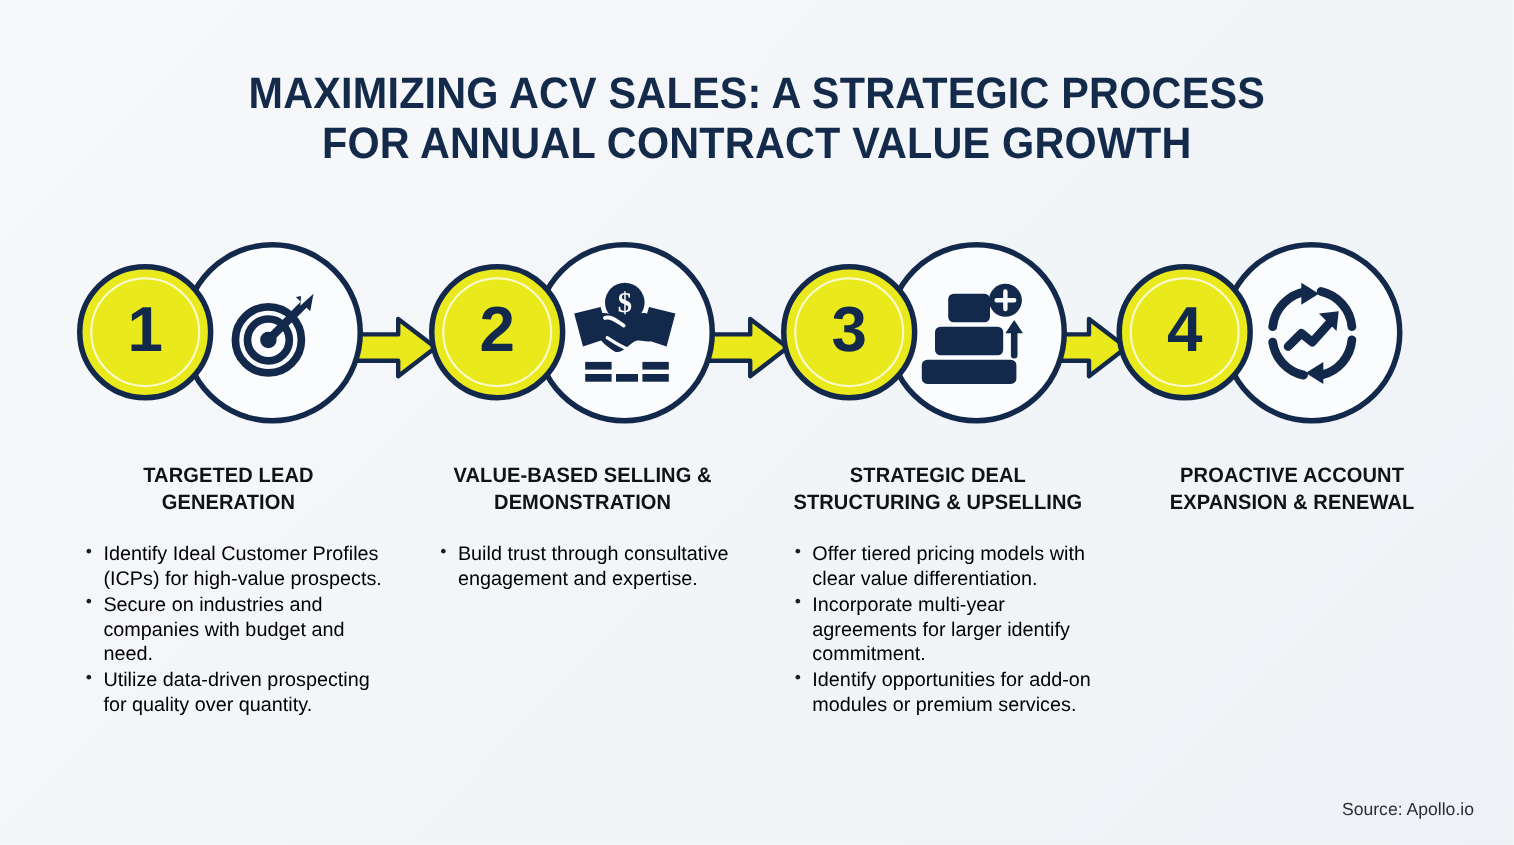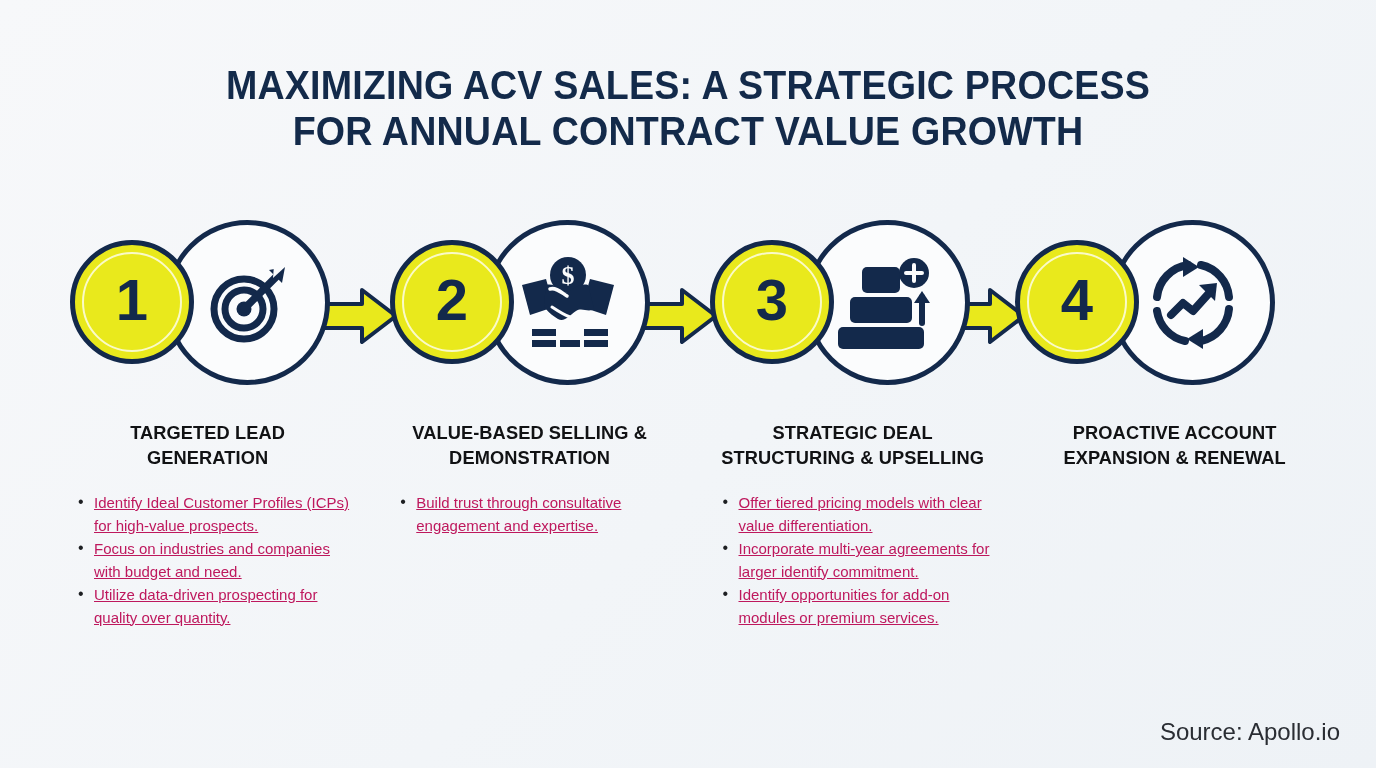--- a/index.html
+++ b/index.html
@@ -123,42 +123,41 @@
     line-height: 25px;
     color: #111214;
     text-transform: uppercase;
     letter-spacing: 0.1px;
     transform: scaleX(0.96);
     margin-bottom: 22px;
   }
   .col ul { list-style: none; padding-left: 16px; }
   .col li {
     position: relative;
-    font-size: 15px;
+    font-size: 18px;
     line-height: 22.5px;
-    color: #be185d;
+    color: #000000;
     padding-left: 16px;
     margin-bottom: 1px;
-    text-decoration: underline;
   }
   .col li::before {
     content: "\2022";
     position: absolute;
     left: 0;
     top: -1px;
     font-size: 16px;
     color: #1d1f22;
   }
 
   
   .source {
     position: absolute;
     right: 36px;
     bottom: 22px;
-    font-size: 24px;
+    font-size: 16px;
     color: #2a2d33;
     text-align: right;
   }
 </style>
 </head>
 <body>
 
 <div class="title">
   <span class="title-line">Maximizing ACV Sales: A Strategic Process</span>
   <span class="title-line">for Annual Contract Value Growth</span>
@@ -250,21 +249,21 @@
     </div>
   </div>
 </div>
 
 <div class="columns">
 
   <div class="col">
     <div class="col-head">Targeted Lead Generation</div>
     <ul>
       <li>Identify Ideal Customer Profiles (ICPs) for high-value prospects.</li>
-      <li>Focus on industries and companies with budget and need.</li>
+      <li>Secure on industries and companies with budget and need.</li>
       <li>Utilize data-driven prospecting for quality over quantity.</li>
     </ul>
   </div>
 
   <div class="col">
     <div class="col-head">Value-Based Selling &amp; Demonstration</div>
     <ul>
       <li>Build trust through consultative engagement and expertise.</li>
     </ul>
   </div>

